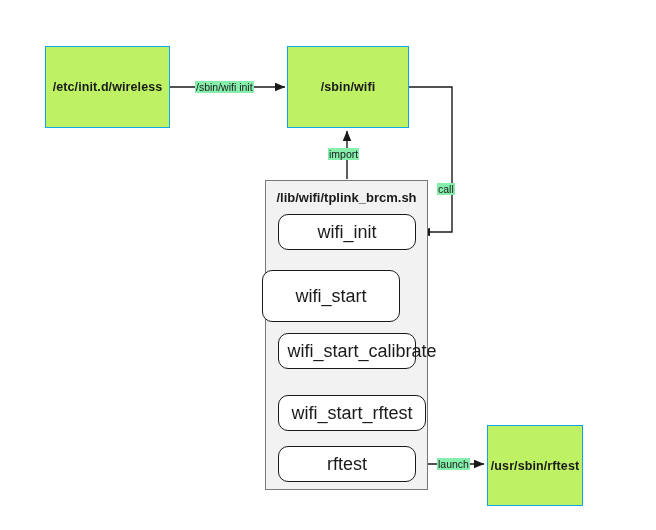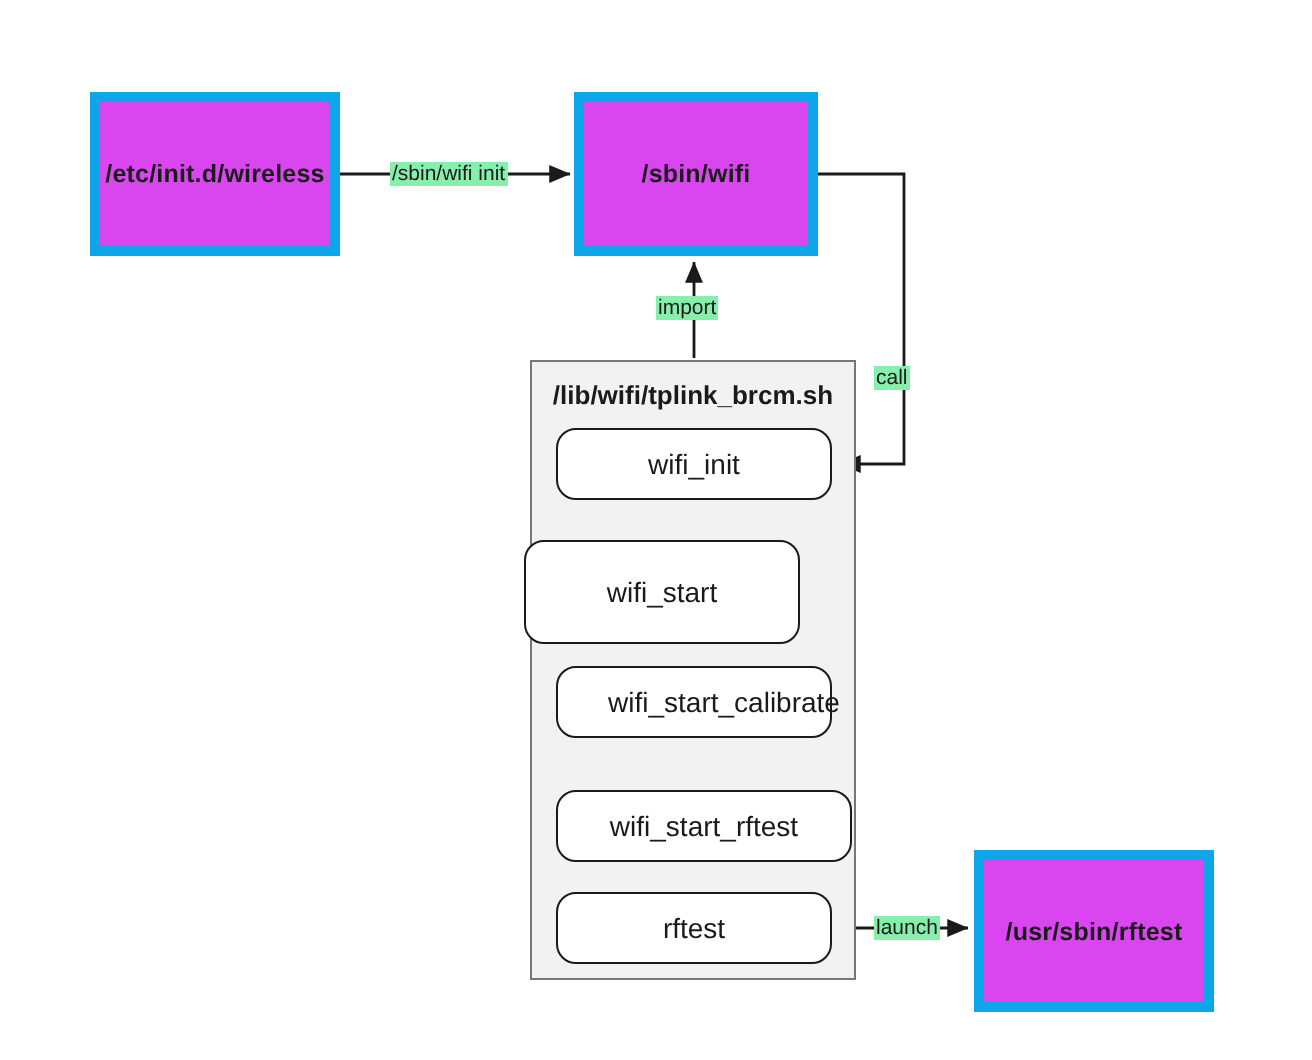--- a/index.html
+++ b/index.html
@@ -30,22 +30,22 @@
   .node {
     position: absolute;
     box-sizing: border-box;
     display: flex;
     align-items: center;
     justify-content: center;
     text-align: center;
     color: #1a1a1a;
   }
   .proc-box {
-    background: #d946ef;
-    border: 5px solid #0ea5e9;
+    background: #bef264;
+    border: 1px solid #0ea5e9;
     font-weight: bold;
     font-size: 12.5px;
     letter-spacing: 0.1px;
   }
   .group-box {
     background: #f2f2f2;
     border: 1px solid #777777;
     display: block;
   }
   .group-title {
@@ -55,21 +55,21 @@
     width: 100%;
     text-align: center;
     font-weight: bold;
     font-size: 13px;
     color: #1a1a1a;
   }
   .fn-box {
     background: #ffffff;
     border: 1.4px solid #1a1a1a;
     border-radius: 10px;
-    font-size: 14px;
+    font-size: 18px;
     font-weight: normal;
     color: #1a1a1a;
   }
   .edge-label {
     position: absolute;
     background: #86efac;
     font-size: 10.5px;
     color: #1a1a1a;
     white-space: nowrap;
     line-height: 12px;
@@ -124,21 +124,21 @@
   <div class="node fn-box" style="left:278px; top:333px; width:138px; height:36px;padding-left:30px;">
     <span>wifi_start_calibrate</span>
   </div>
   <div class="node fn-box" style="left:278px; top:395px; width:148px; height:36px;">
     <span>wifi_start_rftest</span>
   </div>
   <div class="node fn-box" style="left:278px; top:446px; width:138px; height:36px;justify-content:center;">
     <span>rftest</span>
   </div>
 
-  <div class="node proc-box" style="left:487px; top:425px; width:120px; height:81px;">
+  <div class="node proc-box" style="left:487px; top:425px; width:96px; height:81px;">
     <span>/usr/sbin/rftest</span>
   </div>
 
   <div class="edge-label" style="left:195px; top:81px;">/sbin/wifi init</div>
 
   <div class="edge-label" style="left:328px; top:148px;">import</div>
 
   <div class="edge-label" style="left:437px; top:135px;margin-top:48px;">call</div>
 
   <div class="edge-label" style="left:437px; top:458px;">launch</div>

